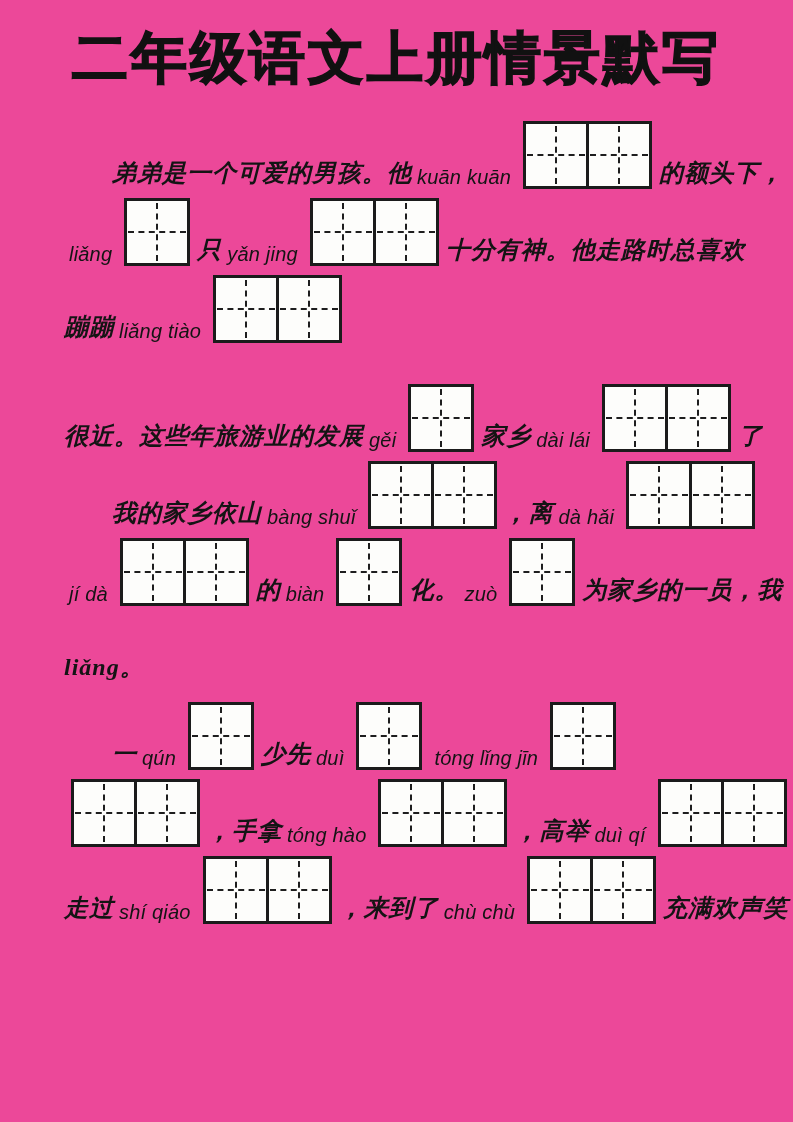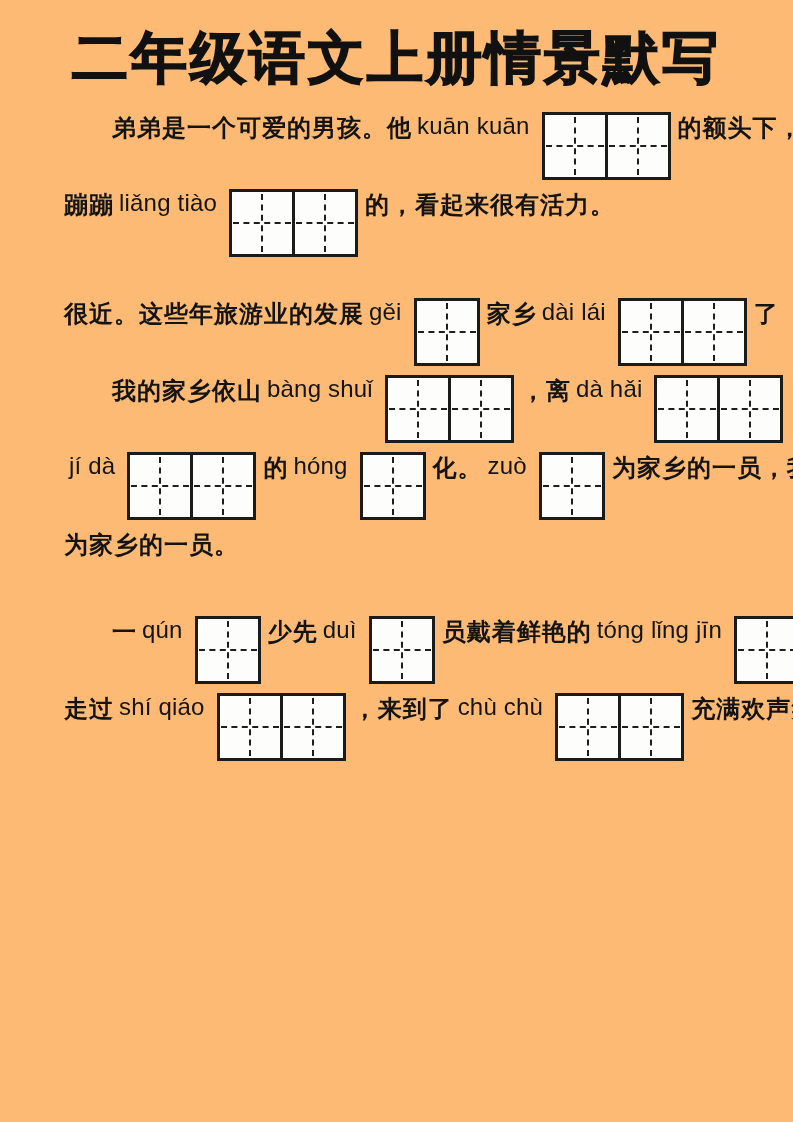--- a/index.html
+++ b/index.html
@@ -5,21 +5,21 @@
   html, body {
     margin: 0;
     padding: 0;
     background: #ffffff;
     font-family: "Liberation Sans", "DejaVu Sans", sans-serif;
   }
   .page {
     position: relative;
     width: 793px;
     height: 1122px;
-    background: #fdba74;
+    background: #ec4899;
     overflow: hidden;
     box-sizing: border-box;
     padding-top: 26px;
     color: #161616;
   }
   .title {
     margin: 0 0 22px 0;
     text-align: center;
     font-size: 56px;
     line-height: 1.15;
@@ -29,34 +29,35 @@
     -webkit-text-stroke: 1.5px #111111;
   }
   .content {
     padding: 0 52px 0 64px;
   }
   .para { margin: 0; }
   .para.p2 { margin-top: 32px; }
   .para.p3 { margin-top: 10px; }
   .line {
     display: flex;
-    align-items: flex-start;
+    align-items: flex-end;
     min-height: 77px;
     white-space: nowrap;
+    font-style: italic;
   }
   .line.indent { padding-left: 48px; }
   .zh {
     font-size: 24px;
     letter-spacing: 1px;
     font-family: "Liberation Serif", "DejaVu Serif", serif;
     font-weight: 600;
     color: #141414;
   }
   .py {
-    font-size: 24px;
+    font-size: 20px;
     font-weight: 500;
     letter-spacing: 0.2px;
     margin: 0 5px;
     color: #141414;
     font-family: "Liberation Sans", "DejaVu Sans", sans-serif;
   }
   .writebox {
     display: inline-flex;
     margin: 0 7px;
     flex: 0 0 auto;
@@ -101,27 +102,39 @@
         <div class="line indent">
           <span class="zh">弟弟是一个可爱的男孩。他</span>
           <span class="py">kuān kuān</span>
           <span class="writebox">
             <span class="cell"></span>
             <span class="cell"></span>
           </span>
           <span class="zh">的额头下，</span>
         </div>
         <div class="line">
+          <span class="py">liǎng</span>
+          <span class="writebox">
+            <span class="cell"></span>
+          </span>
+          <span class="zh">只</span>
+          <span class="py">yǎn jing</span>
+          <span class="writebox">
+            <span class="cell"></span>
+            <span class="cell"></span>
+          </span>
+          <span class="zh">十分有神。他走路时总喜欢</span>
+        </div>
+        <div class="line">
           <span class="zh">蹦蹦</span>
           <span class="py">liǎng tiào</span>
           <span class="writebox">
             <span class="cell"></span>
             <span class="cell"></span>
           </span>
-          <span class="zh">的，看起来很有活力。</span>
         </div>
       </div>
       <div class="para p2">
         <div class="line">
           <span class="zh">很近。这些年旅游业的发展</span>
           <span class="py">gěi</span>
           <span class="writebox">
             <span class="cell"></span>
           </span>
           <span class="zh">家乡</span>
@@ -146,50 +159,67 @@
             <span class="cell"></span>
           </span>
         </div>
         <div class="line">
           <span class="py">jí dà</span>
           <span class="writebox">
             <span class="cell"></span>
             <span class="cell"></span>
           </span>
           <span class="zh">的</span>
-          <span class="py">hóng</span>
+          <span class="py">biàn</span>
           <span class="writebox">
             <span class="cell"></span>
           </span>
           <span class="zh">化。</span>
           <span class="py">zuò</span>
           <span class="writebox">
             <span class="cell"></span>
           </span>
           <span class="zh">为家乡的一员，我</span>
         </div>
         <div class="line">
-          <span class="zh">为家乡的一员。</span>
+          <span class="zh">liǎng。</span>
         </div>
       </div>
       <div class="para p3">
         <div class="line indent">
           <span class="zh">一</span>
           <span class="py">qún</span>
           <span class="writebox">
             <span class="cell"></span>
           </span>
           <span class="zh">少先</span>
           <span class="py">duì</span>
           <span class="writebox">
             <span class="cell"></span>
           </span>
-          <span class="zh">员戴着鲜艳的</span>
           <span class="py">tóng lǐng jīn</span>
           <span class="writebox">
+            <span class="cell"></span>
+          </span>
+        </div>
+        <div class="line">
+          <span class="writebox">
+            <span class="cell"></span>
+            <span class="cell"></span>
+          </span>
+          <span class="zh">，手拿</span>
+          <span class="py">tóng hào</span>
+          <span class="writebox">
+            <span class="cell"></span>
+            <span class="cell"></span>
+          </span>
+          <span class="zh">，高举</span>
+          <span class="py">duì qí</span>
+          <span class="writebox">
+            <span class="cell"></span>
             <span class="cell"></span>
           </span>
         </div>
         <div class="line">
           <span class="zh">走过</span>
           <span class="py">shí qiáo</span>
           <span class="writebox">
             <span class="cell"></span>
             <span class="cell"></span>
           </span>

